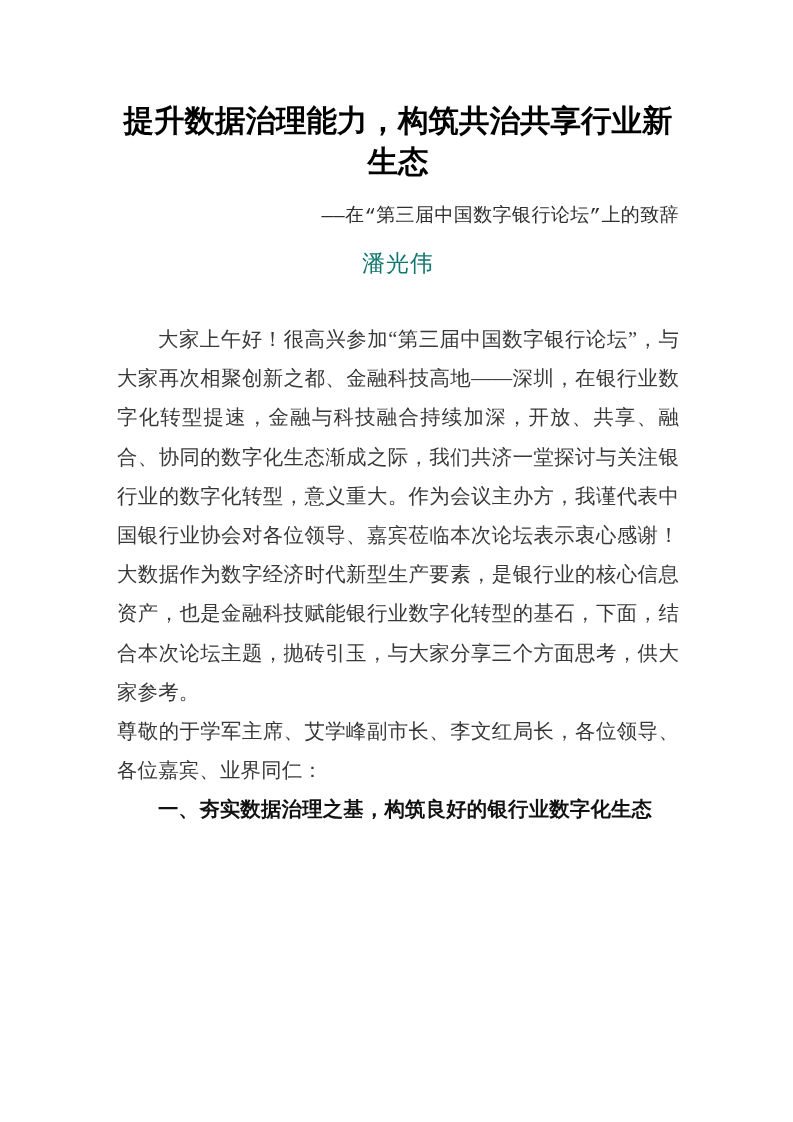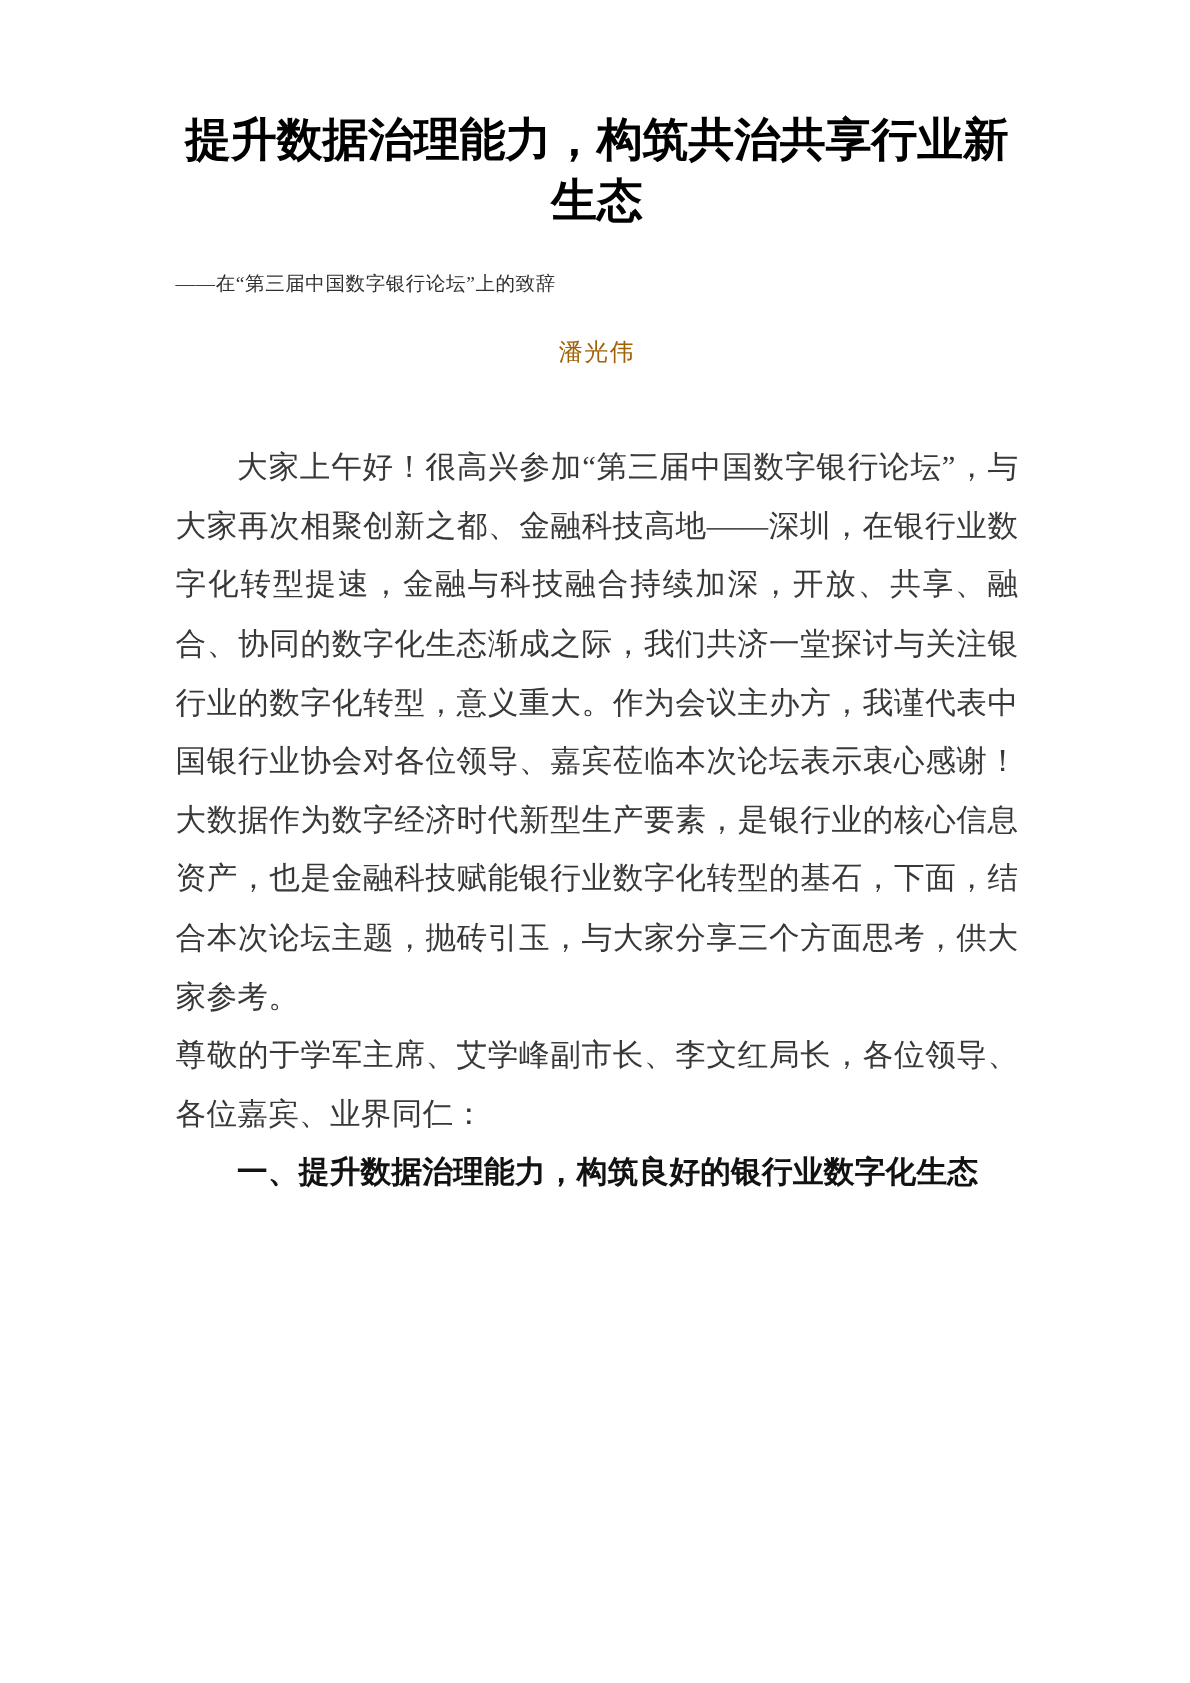--- a/index.html
+++ b/index.html
@@ -27,38 +27,38 @@
 
   
   .doc-title {
     font-family: "Liberation Sans", "DejaVu Sans", sans-serif;
     font-weight: bold;
     font-size: 30.5px;
     line-height: 41px;
     color: #000000;
     text-align: center;
     margin: 0;
-    padding-top: 73px;
+    padding-top: 100px;
     letter-spacing: 0px;
   }
   .doc-subtitle {
-    font-family: Liberation Serif, serif;
-    font-size: 13px;
+    font-family: Liberation Mono, monospace;
+    font-size: 19px;
     line-height: 30px;
     color: #2f2f2f;
-    text-align: left;
+    text-align: right;
     margin: 0;
     padding-top: 19px;
     letter-spacing: 0.4px;
   }
   .doc-author {
-    font-family: Liberation Mono, monospace;
-    font-size: 16px;
+    font-family: Liberation Sans, sans-serif;
+    font-size: 23px;
     line-height: 30px;
-    color: #a16207;
+    color: #0f766e;
     text-align: center;
     margin: 0;
     padding-top: 17px;
     letter-spacing: 1px;
   }
 
   
   .body-block {
     padding-top: 42px;
   }
@@ -101,18 +101,18 @@
     <div class="doc-subtitle">——在“第三届中国数字银行论坛”上的致辞</div>
 
     <div class="doc-author">潘光伟</div>
 
     <div class="body-block">
 
       <p class="para indent">大家上午好！很高兴参加“第三届中国数字银行论坛”，与大家再次相聚创新之都、金融科技高地——深圳，在银行业数字化转型提速，金融与科技融合持续加深，开放、共享、融合、协同的数字化生态渐成之际，我们共济一堂探讨与关注银行业的数字化转型，意义重大。作为会议主办方，我谨代表中国银行业协会对各位领导、嘉宾莅临本次论坛表示衷心感谢！大数据作为数字经济时代新型生产要素，是银行业的核心信息资产，也是金融科技赋能银行业数字化转型的基石，下面，结合本次论坛主题，抛砖引玉，与大家分享三个方面思考，供大家参考。</p>
 
       <p class="para">尊敬的于学军主席、艾学峰副市长、李文红局长，各位领导、各位嘉宾、业界同仁：</p>
 
-      <h2 class="section-heading">一、提升数据治理能力，构筑良好的银行业数字化生态</h2>
+      <h2 class="section-heading">一、夯实数据治理之基，构筑良好的银行业数字化生态</h2>
 
 
     </div>
   </div>
 </div>
 
 </body></html>

